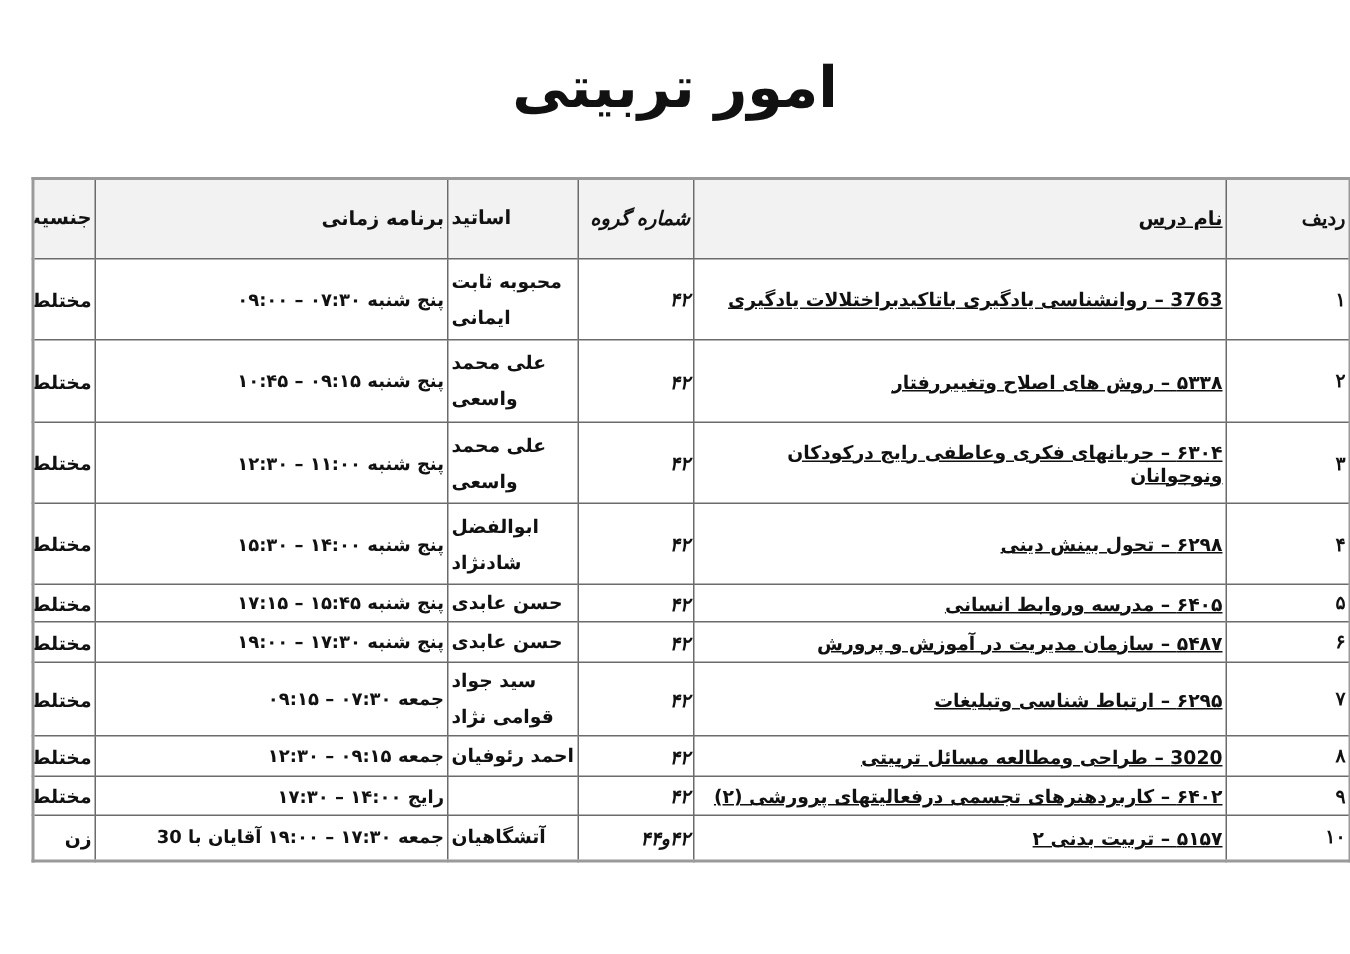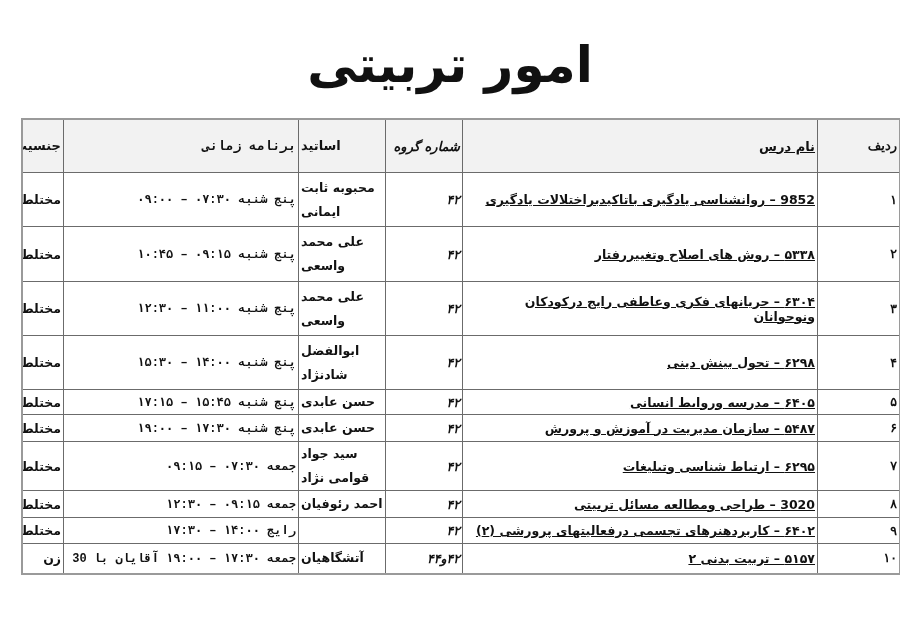--- a/index.html
+++ b/index.html
@@ -1,32 +1,32 @@
 <!DOCTYPE html>
 <html><head>
 <meta charset="utf-8">
 <style>
   html, body { margin:0; padding:0; background:#ffffff; }
   body { width:900px; height:636px; position:relative; overflow:hidden;
          font-family:"DejaVu Sans", sans-serif; color:#111; }
   .title { position:absolute; left:0; top:36px; width:900px; text-align:center;
-           font-family:"DejaVu Sans", sans-serif; font-weight:bold; font-size:50px;
+           font-family:"DejaVu Sans", sans-serif; font-weight:bold; font-size:38px;
            letter-spacing:0; direction:rtl; }
   table.schedule { position:absolute; left:21px; top:118px; width:853px;
            border-collapse:collapse; direction:rtl; table-layout:fixed;
            font-family:"DejaVu Sans", sans-serif; font-weight:bold; font-size:12.5px; }
   table.schedule td, table.schedule th { border:1px solid #6b6b6b; padding:0 2px;
            vertical-align:middle; overflow:hidden; }
   table.schedule { border:2px solid #9a9a9a; }
   thead th { background:#f2f2f2; height:52px; font-weight:bold; text-align:right; font-size:13px; }
   .c-row { width:77px; text-align:right;font-family:Liberation Serif, serif; }
   .c-course { width:350px; text-align:right;text-decoration:underline; }
   .c-group { width:72px; text-align:right;font-style:italic; }
   .c-teacher { width:82px; text-align:left; line-height:24px; }
-  .c-time { width:230px; text-align:right;font-family:Liberation Mono, monospace; }
+  .c-time { width:230px; text-align:right; }
   .c-gender { width:36px; text-align:right; }
   td.c-course { padding-right:4px; font-size:12.5px; }
   td.c-time { font-size:12px; }
   td.c-group { padding-right:6px; }
   td.c-row { padding-right:6px; }
   th.c-row { padding-right:4px; }
   th.c-gender { line-height:24px; }
 </style>
 </head>
 <body>
@@ -40,21 +40,21 @@
       <th class="c-course">نام درس</th>
       <th class="c-group">شماره گروه</th>
       <th class="c-teacher">اساتید</th>
       <th class="c-time">برنامه زمانی</th>
       <th class="c-gender">جنسیت</th>
     </tr>
   </thead>
   <tbody>
     <tr style="height:54px">
       <td class="c-row">۱</td>
-      <td class="c-course">9852 –  روانشناسی یادگیری باتاکیدبراختلالات یادگیری</td>
+      <td class="c-course">3763 –  روانشناسی یادگیری باتاکیدبراختلالات یادگیری</td>
       <td class="c-group">۴۲</td>
       <td class="c-teacher">محبوبه  ثابت ایمانی</td>
       <td class="c-time">پنج شنبه ۰۷:۳۰ – ۰۹:۰۰</td>
       <td class="c-gender">مختلط</td>
     </tr>
     <tr style="height:55px">
       <td class="c-row">۲</td>
       <td class="c-course">۵۳۳۸ – روش های اصلاح وتغییررفتار</td>
       <td class="c-group">۴۲</td>
       <td class="c-teacher">علی محمد واسعی</td>

